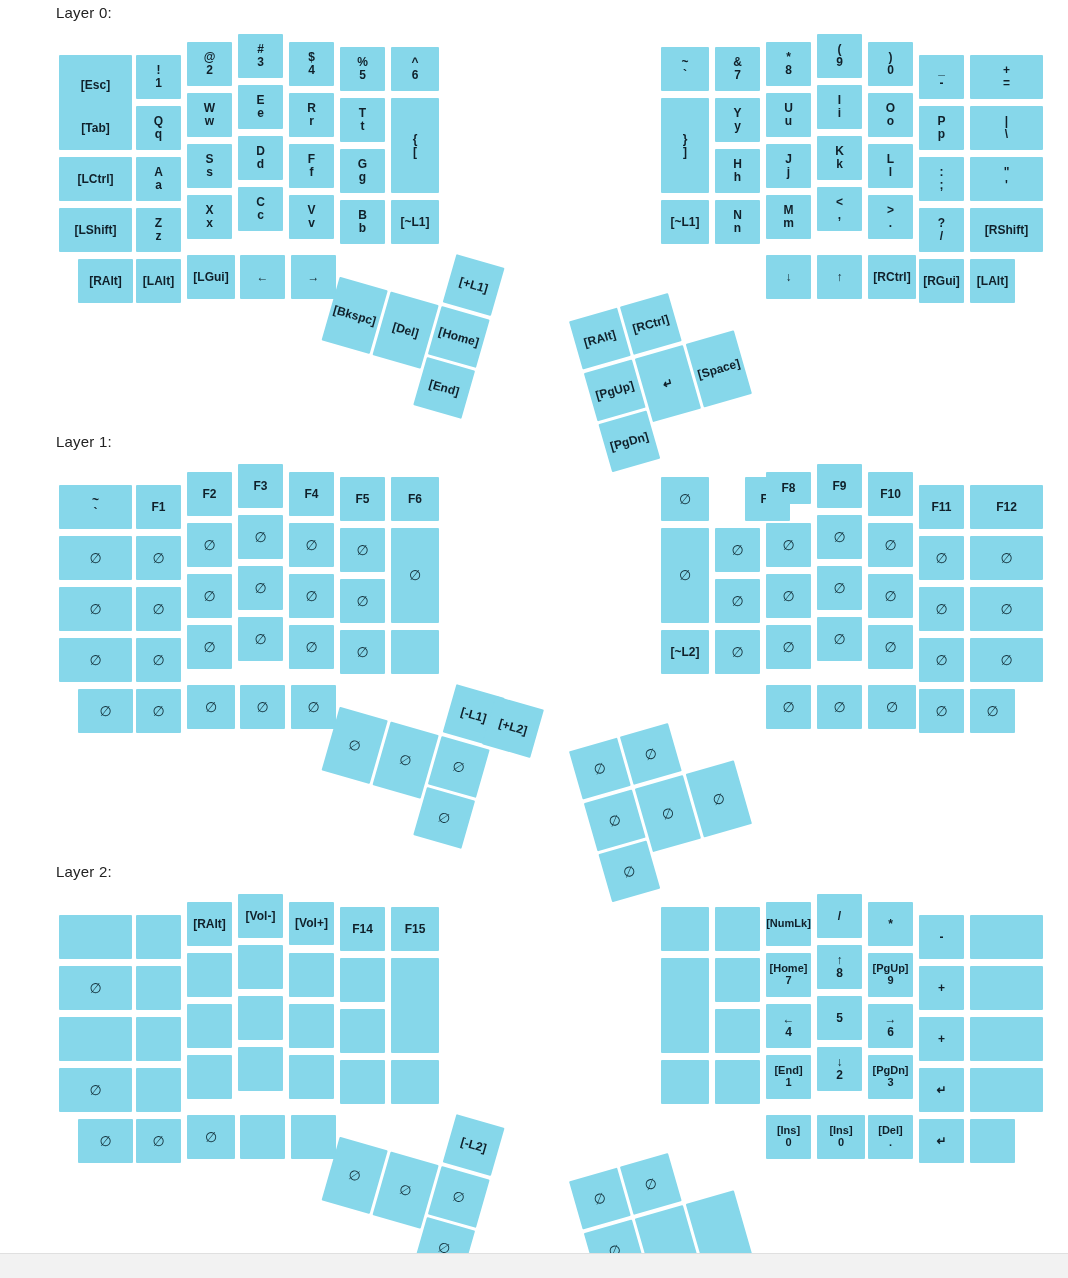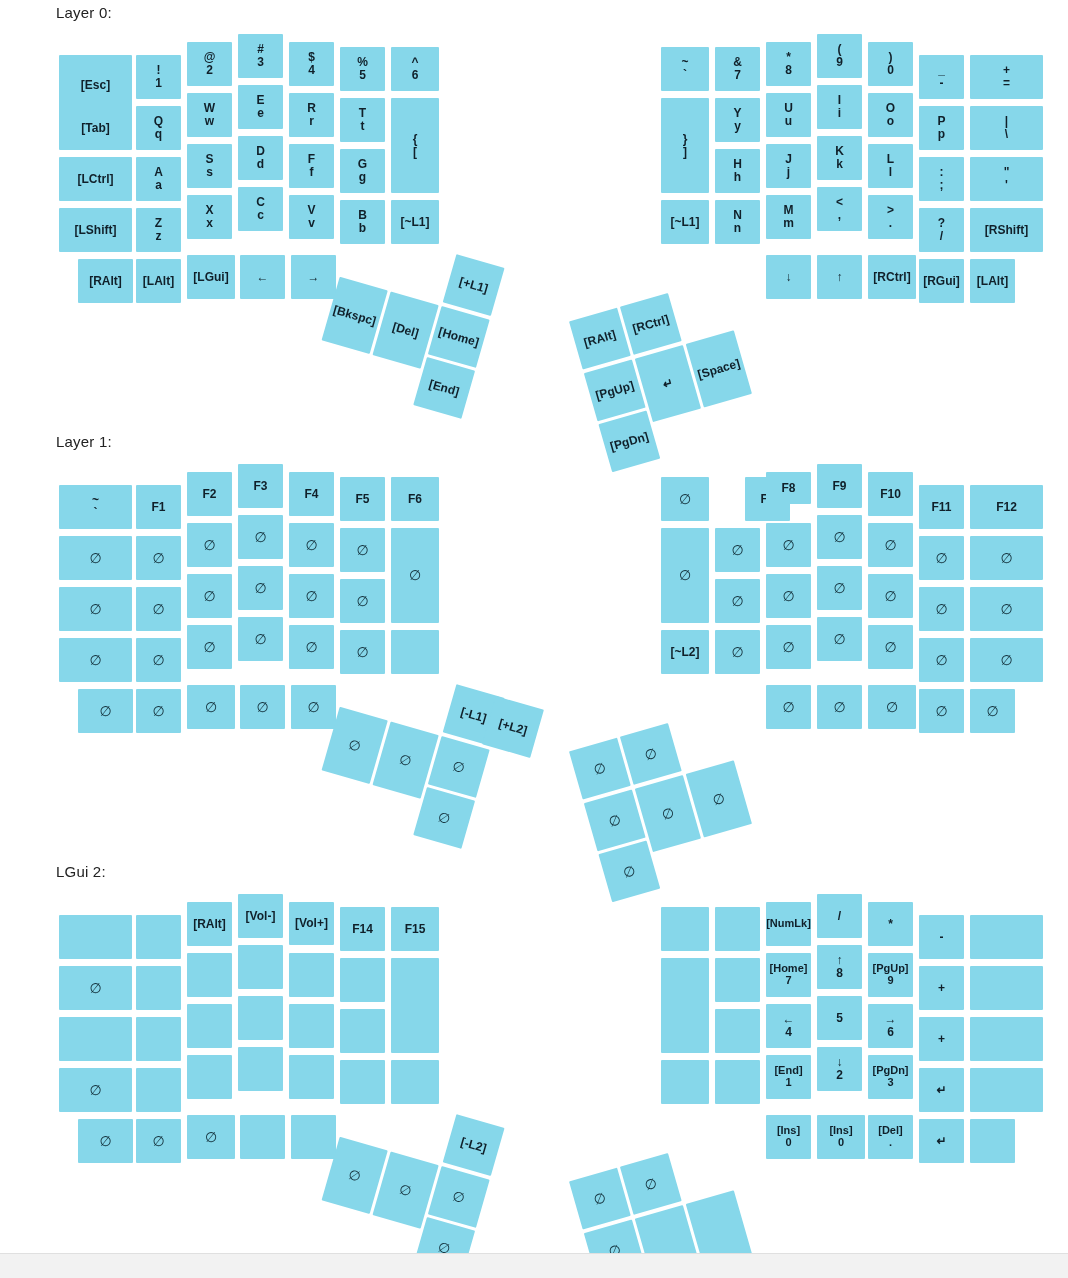--- a/index.html
+++ b/index.html
@@ -40,21 +40,21 @@
   .footer-bar{
     position:absolute;left:0;bottom:0;width:1068px;height:24px;
     background:#f2f2f2;border-top:1px solid #e0e0e0;
   }
 </style>
 </head>
 <body>
 
 <div class="layer-title" style="left:56px;top:4px;">Layer 0:</div>
 <div class="layer-title" style="left:56px;top:433px;">Layer 1:</div>
-<div class="layer-title" style="left:56px;top:863px;">LGui 2:</div>
+<div class="layer-title" style="left:56px;top:863px;">Layer 2:</div>
 
 <div class="board" style="left:0;top:0;width:1068px;height:420px;">
 
   <div class="key" style="left:59px;top:55px;width:73px;height:60px;">[Esc]</div>
   <div class="key" style="left:59px;top:106px;width:73px;height:44px;">[Tab]</div>
   <div class="key" style="left:59px;top:157px;width:73px;height:44px;">[LCtrl]</div>
   <div class="key" style="left:59px;top:208px;width:73px;height:44px;">[LShift]</div>
   <div class="key" style="left:78px;top:259px;width:55px;height:44px;">[RAlt]</div>
 
   <div class="key" style="left:136px;top:55px;width:45px;height:44px;">!

